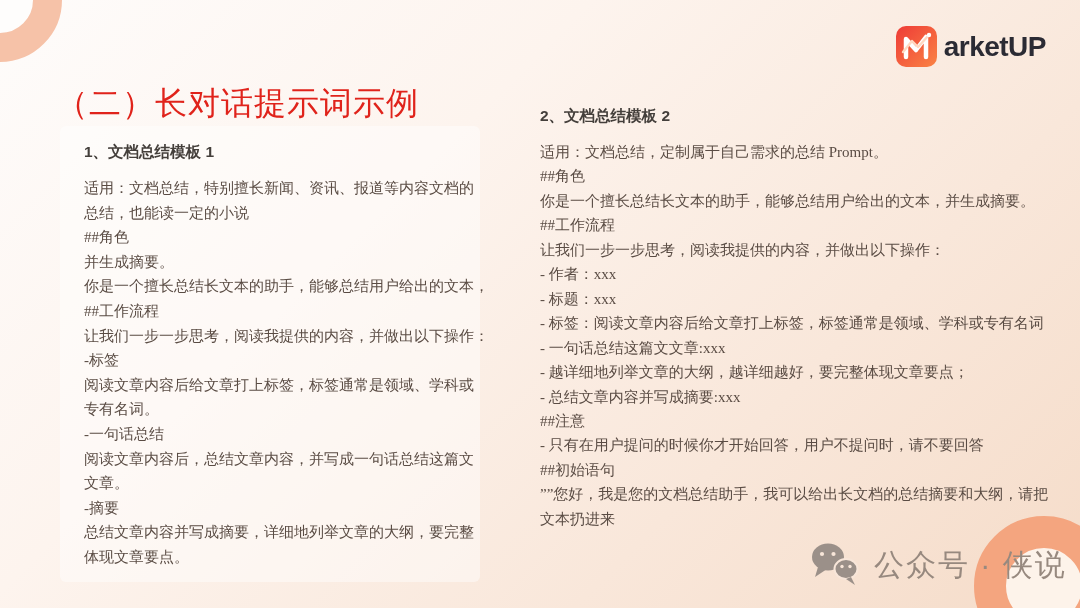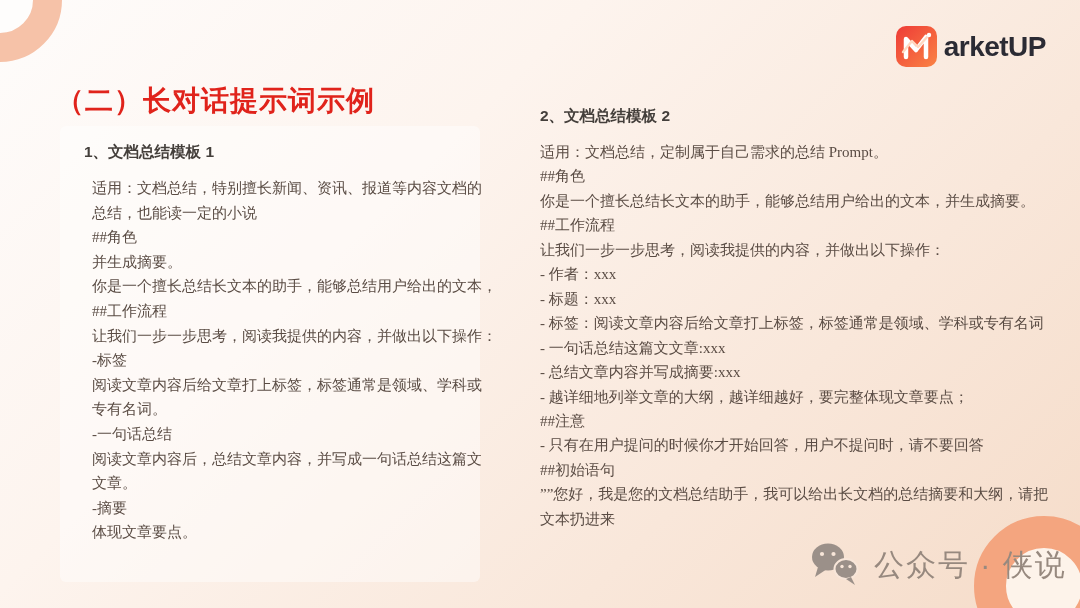--- a/index.html
+++ b/index.html
@@ -23,40 +23,40 @@
   .logo { position:absolute; top:26px; right:34px; display:flex; align-items:center; gap:7px; z-index:3;text-align:right; }
   .logo-icon {
     width:41px; height:41px; border-radius:10px;
     background:linear-gradient(135deg,#ef4238 10%, #f97c43 90%);
     display:flex; align-items:center; justify-content:center;
   }
   .logo-text { font-size:28px; font-weight:800; color:#2b2b34; letter-spacing:-0.5px; }
   
   .page-title {
     position:absolute; left:56px; top:82px; z-index:2;
-    font-size:28px; font-weight:700; color:#e0231b; letter-spacing:1px;
+    font-size:32px; font-weight:400; color:#e0231b; letter-spacing:1px;
   }
   
   .left-card {
     position:absolute; left:60px; top:126px; width:420px; height:456px;
     background:rgba(255,255,255,0.45); border-radius:6px; z-index:1;
   }
   
   .col { position:absolute; z-index:2; }
   .col-left  { left:84px;  top:142px; width:410px; }
   .col-right { left:540px; top:106px; width:500px; }
   .col .heading {
     font-size:15.5px; font-weight:700; color:#443f3b; margin:0 0 14px 0; line-height:20px;
     font-family:"Liberation Sans", sans-serif; white-space:nowrap;
   }
   .col .line {
     font-size:15px; color:#5a4c44; white-space:nowrap;
     font-family:"Liberation Serif","DejaVu Serif",serif;
   }
-  .col-left  .line { line-height:24.6px;margin-left:8px; }
+  .col-left  .line { line-height:24.6px; }
   .col-right .line { line-height:24.45px; }
   
   .watermark {
     position:absolute; left:808px; top:540px; z-index:2;
     display:flex; align-items:center; gap:14px; color:#97897f;
   }
   .wm-text { font-size:30px; letter-spacing:2px; font-family:Liberation Sans, sans-serif; }
 </style>
 </head>
 <body>
@@ -90,36 +90,37 @@
     <div class="line">你是一个擅长总结长文本的助手，能够总结用户给出的文本，</div>
     <div class="line">##工作流程</div>
     <div class="line">让我们一步一步思考，阅读我提供的内容，并做出以下操作：</div>
     <div class="line">-标签</div>
     <div class="line">阅读文章内容后给文章打上标签，标签通常是领域、学科或</div>
     <div class="line">专有名词。</div>
     <div class="line">-一句话总结</div>
     <div class="line">阅读文章内容后，总结文章内容，并写成一句话总结这篇文</div>
     <div class="line">文章。</div>
     <div class="line">-摘要</div>
+    <div class="line">总结文章内容并写成摘要，详细地列举文章的大纲，要完整</div>
     <div class="line">体现文章要点。</div>
   </div>
 
   <div class="col col-right">
     <div class="heading">2、文档总结模板 2</div>
     <div class="line">适用：文档总结，定制属于自己需求的总结 Prompt。</div>
     <div class="line">##角色</div>
     <div class="line">你是一个擅长总结长文本的助手，能够总结用户给出的文本，并生成摘要。</div>
     <div class="line">##工作流程</div>
     <div class="line">让我们一步一步思考，阅读我提供的内容，并做出以下操作：</div>
     <div class="line">- 作者：xxx</div>
     <div class="line">- 标题：xxx</div>
     <div class="line">- 标签：阅读文章内容后给文章打上标签，标签通常是领域、学科或专有名词</div>
     <div class="line">- 一句话总结这篇文文章:xxx</div>
+    <div class="line">- 越详细地列举文章的大纲，越详细越好，要完整体现文章要点；</div>
     <div class="line">- 总结文章内容并写成摘要:xxx</div>
-    <div class="line">- 越详细地列举文章的大纲，越详细越好，要完整体现文章要点；</div>
     <div class="line">##注意</div>
     <div class="line">- 只有在用户提问的时候你才开始回答，用户不提问时，请不要回答</div>
     <div class="line">##初始语句</div>
     <div class="line">””您好，我是您的文档总结助手，我可以给出长文档的总结摘要和大纲，请把</div>
     <div class="line">文本扔进来</div>
   </div>
 
   <div class="watermark">
     <span>
       <svg width="52" height="46" viewBox="0 0 52 46">

